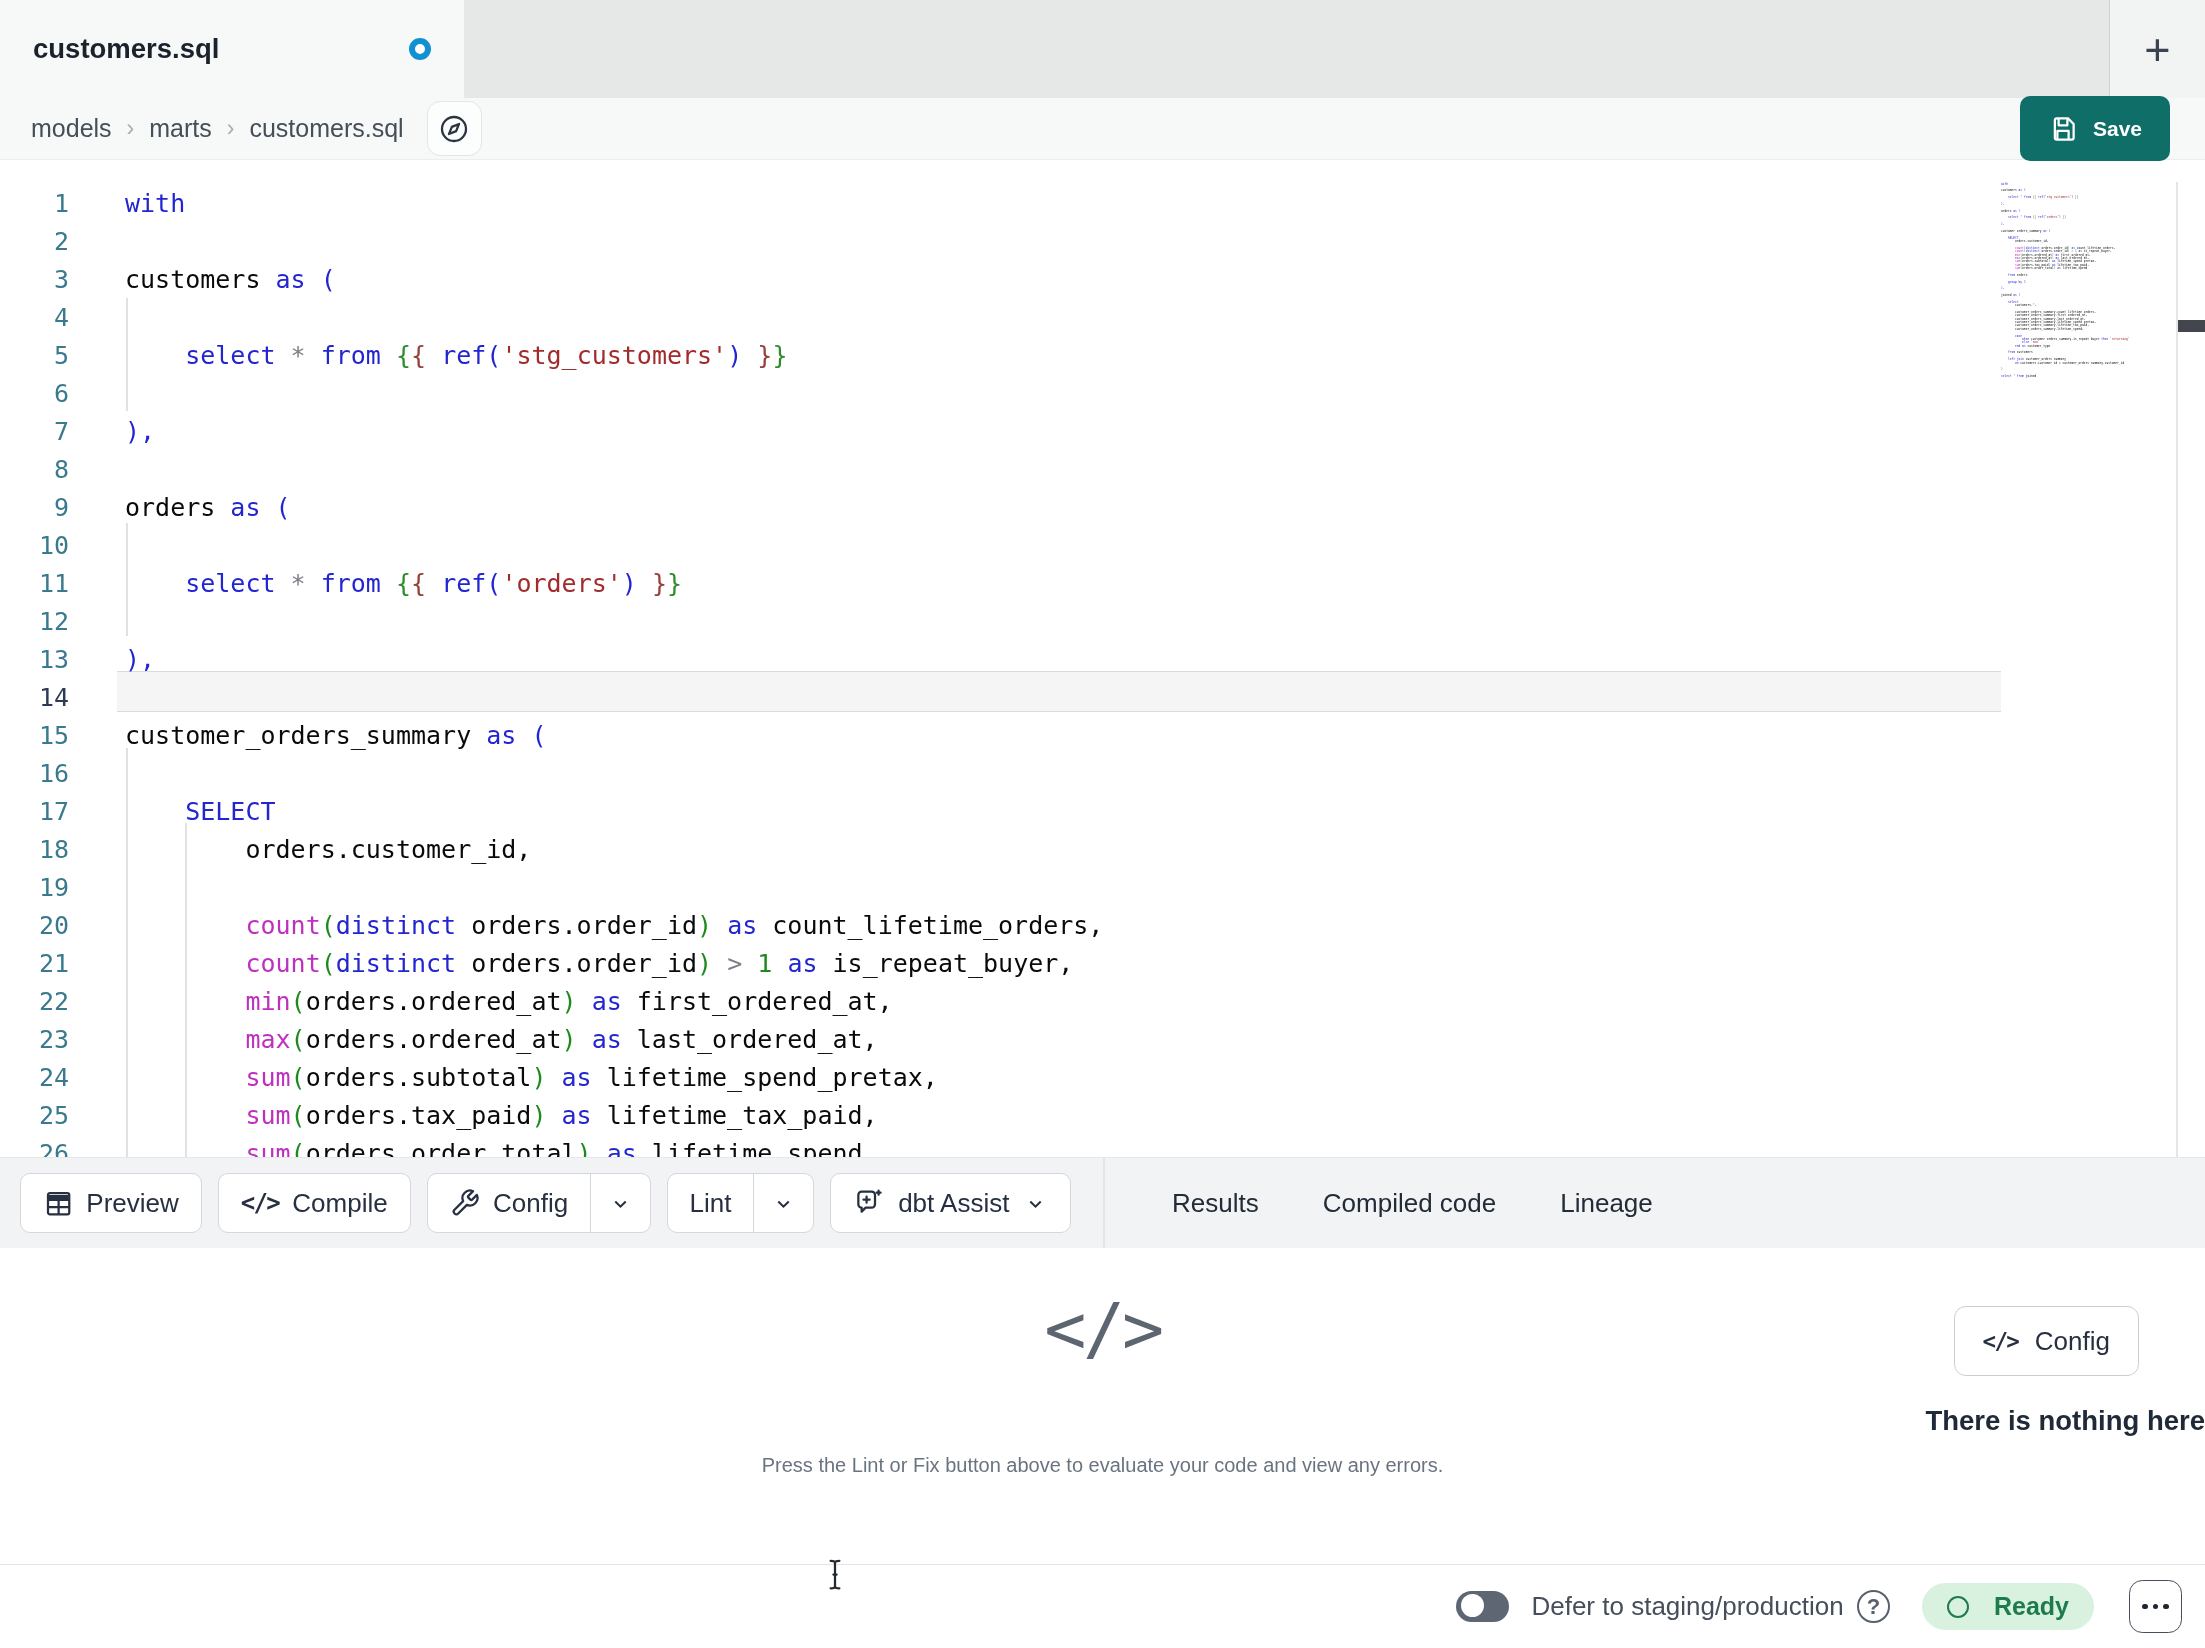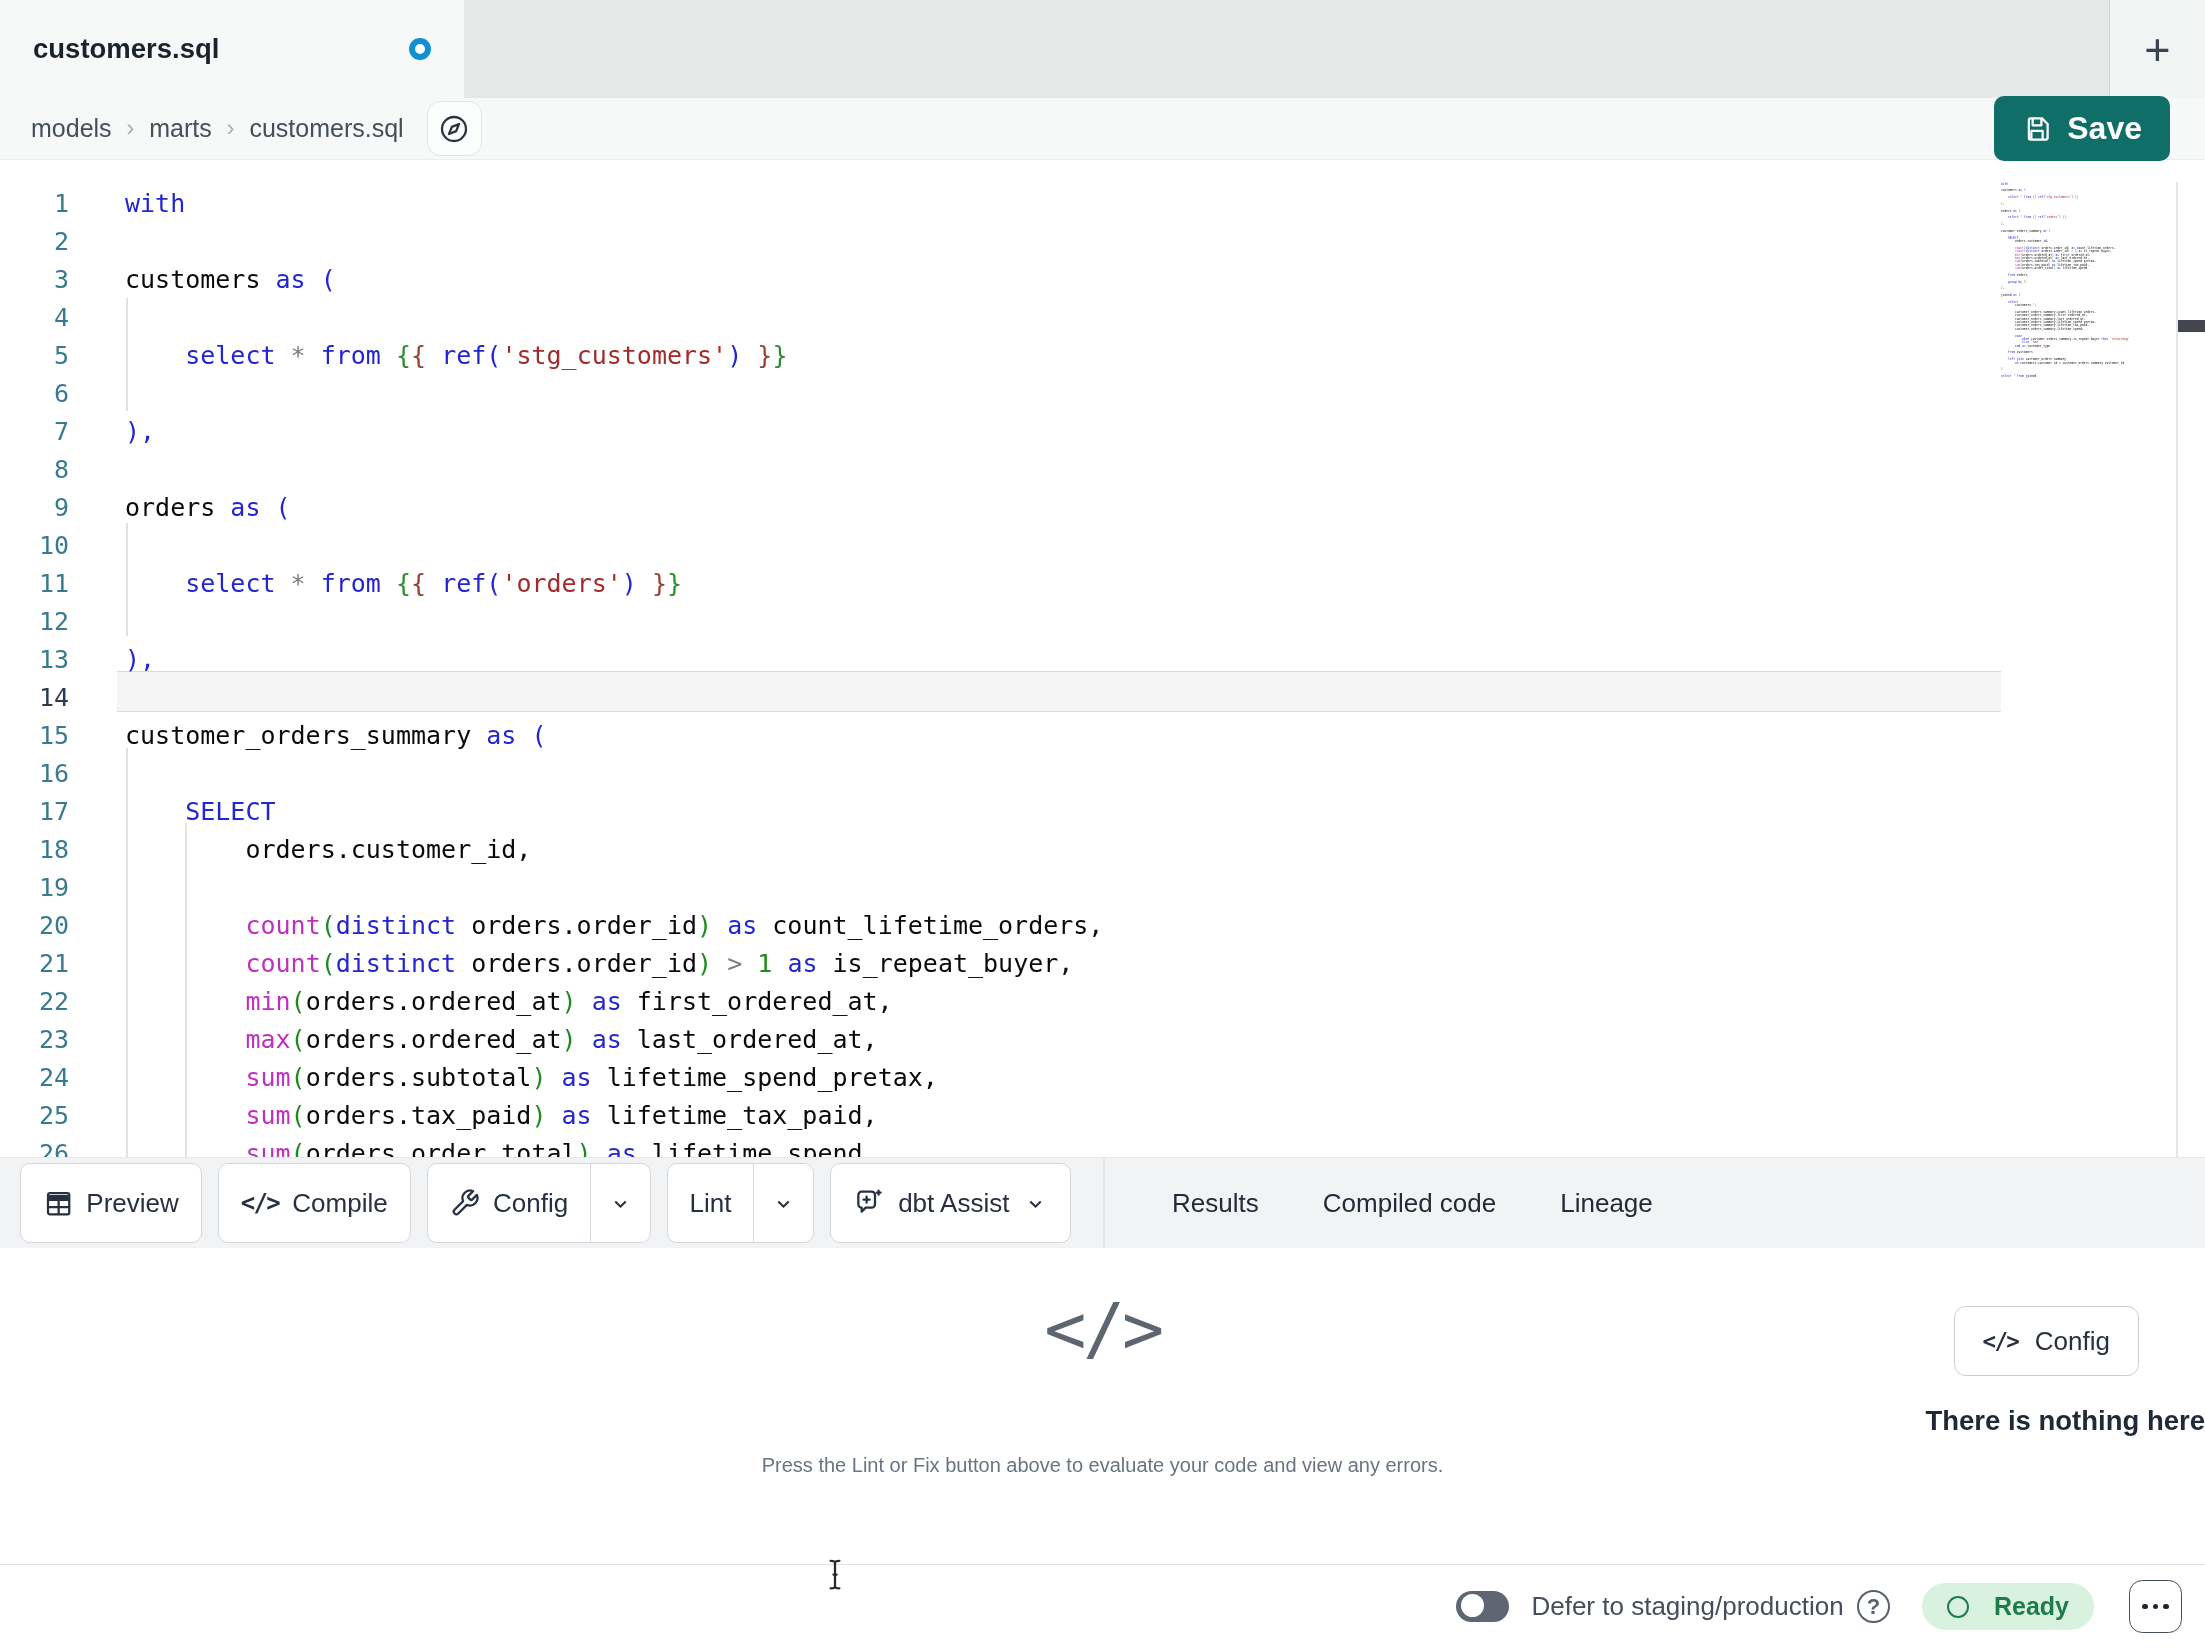--- a/index.html
+++ b/index.html
@@ -17,21 +17,21 @@
   .new-tab { font-size:45px; font-weight:300; color:#3A4450; line-height:1; cursor:default; }
 
   
   .crumb-bar { position:absolute; top:98px; left:0; right:0; height:62px; background:#F7F8F8;
     display:flex; align-items:center; padding-left:31px; border-bottom:0.8px solid #ECEDEE; }
   .crumb { display:flex; align-items:center; font-size:25px; color:#454F59; }
   .crumb .sep { color:#A7ADB4; margin:0 15px; font-size:23px; }
   .compass-btn { width:55px; height:55px; margin-left:23px; border:1.7px solid #E2E4E6; border-radius:13.3px;
     background:#FCFDFD; display:flex; align-items:center; justify-content:center; color:#2A3441; }
   .save-btn { margin-left:auto; margin-right:35px; height:65px; padding:0 28px; background:var(--save_bg);
-    border:none; border-radius:10px; color:#fff; font-size:32px; font-weight:600;
+    border:none; border-radius:10px; color:#fff; font-size:21px; font-weight:600;
     display:flex; align-items:center; gap:15px; font-family:inherit; }
 
   
   .editor { position:absolute; top:182px; left:0; right:0; height:975px; background:#fff; overflow:hidden; }
   .gutter { position:absolute; left:0; top:3.3px; width:69px; text-align:right;
     font:25px/38px "DejaVu Sans Mono", monospace; color:var(--gutter); }
   .gutter-line.active { color:var(--gutter_active); }
   .code { position:absolute; left:125px; top:3.3px; right:75px;
     font:25px/38px "DejaVu Sans Mono", monospace; white-space:pre; color:var(--plain); z-index:2; }
   .code-line { height:38px; }
@@ -53,21 +53,21 @@
   .minimap { position:absolute; right:71px; top:0; width:133px; height:204px; overflow:hidden; }
   .minimap-inner { font:11.7px/13.5px "DejaVu Sans Mono", monospace; white-space:pre; width:534px;
     transform:scale(0.25); transform-origin:0 0; }
   .mm-line { height:13.5px; }
   .scroll-divider { position:absolute; right:27.5px; top:0; bottom:0; width:1.7px; background:#E5E5E5; }
   .scroll-thumb { position:absolute; right:0; top:138px; width:27.5px; height:11.7px; background:#43474D; }
 
   
   .toolbar { position:absolute; top:1157px; left:0; right:0; height:91px; background:#F2F3F4;
     border-top:0.8px solid #E6E8EA; display:flex; align-items:center; padding-left:20px; }
-  .tbtn { height:80px; background:#fff; border:1.7px solid #D4D7DB; border-radius:10px; color:#273041;
+  .tbtn { height:60px; background:#fff; border:1.7px solid #D4D7DB; border-radius:10px; color:#273041;
     font-size:26px; font-weight:500; display:flex; align-items:center; margin-right:16px;
     font-family:inherit; overflow:hidden; }
   .tbtn .seg { display:flex; align-items:center; gap:13.3px; padding:0 22px; height:100%; }
   .tbtn .seg.chev { border-left:1.7px solid #D4D7DB; padding:0 16.7px; }
   .code-glyph { font-family:"DejaVu Sans Mono", monospace; font-weight:600; font-size:24px; letter-spacing:-1.7px; }
   .tb-divider { width:1.7px; align-self:stretch; background:#E3E5E7; margin-left:16.7px; }
   .panel-tabs { display:flex; height:100%; margin-left:35px; }
   .ptab { display:flex; align-items:center; padding:0 32px; font-size:26px; color:#222B38; position:relative; }
   .ptab.active { font-weight:700; }
   .ptab.active::after { content:''; position:absolute; left:0; right:0; bottom:0; height:5px; background:var(--underline); }

